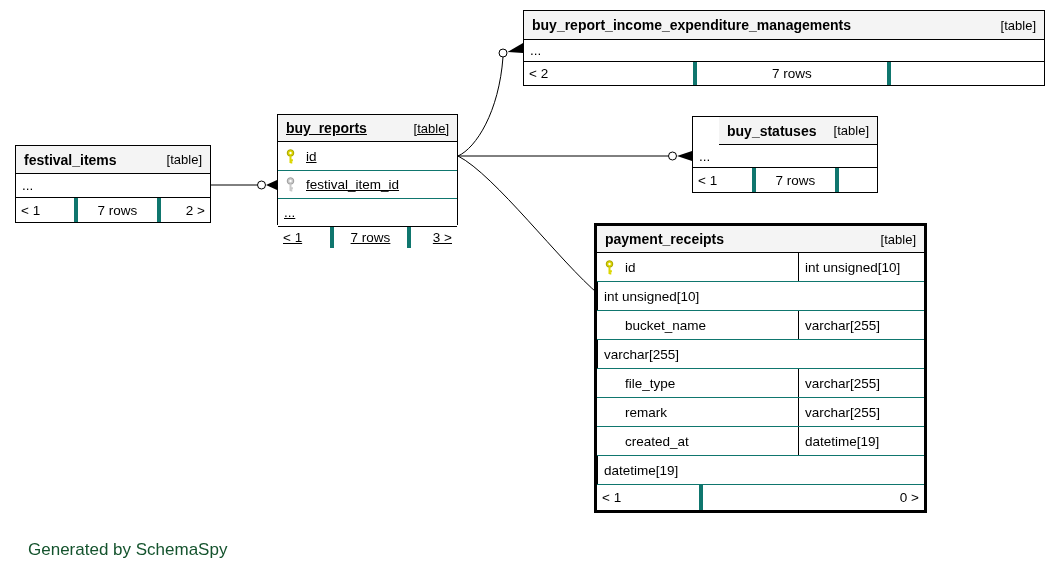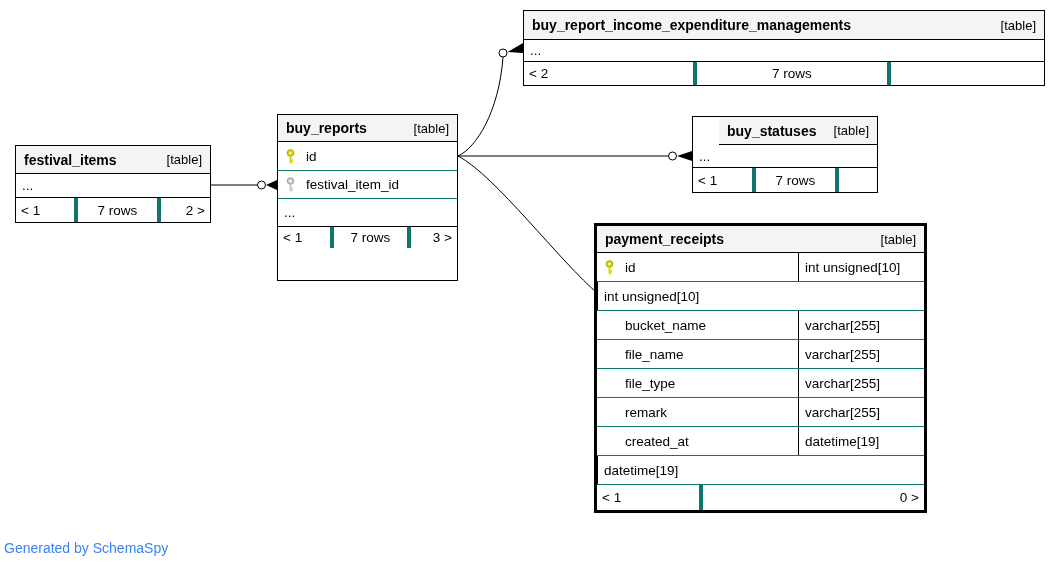--- a/index.html
+++ b/index.html
@@ -37,21 +37,21 @@
   .tb-footer{display:flex;box-sizing:border-box;background:#fff;}
   .fcell{display:flex;align-items:center;box-sizing:border-box;padding:0 5px;white-space:nowrap;}
   .fcell + .fcell{border-left:4px solid #0f766e;}
   .fcell.center{justify-content:center;}
   .fcell.right{justify-content:flex-end;}
   .key-primary .khead{fill:#dcd600;stroke:#a8a300;}
   .key-primary .kstem{stroke:#dcd600;}
   .key-foreign .khead{fill:#c9c9c9;stroke:#9d9d9d;}
   .key-foreign .kstem{stroke:#c9c9c9;}
   .khole{fill:#ffffff;}
-  #generator-note{position:absolute;left:4px;top:540px;font-size:14px;color:#3b82f6;}
+  #generator-note{position:absolute;left:28px;top:540px;font-size:17px;color:#14532d;}
 </style>
 </head>
 <body>
 
 <div id="canvas">
 
   <svg id="rel-lines" width="1061" height="569">
 
     <path d="M211,185 L257.5,185" stroke="#000" fill="none" stroke-width="1"></path>
     <circle cx="261.5" cy="185" r="4" fill="#fff" stroke="#000" stroke-width="1"></circle>
@@ -76,21 +76,21 @@
       <span class="tb-badge">[table]</span>
     </div>
     <div class="ellipsis-row" style="height:24px;">...</div>
     <div class="tb-footer" style="height:24px;">
       <div class="fcell" style="width:58px;">&lt; 1</div>
       <div class="fcell center" style="width:83px;">7 rows</div>
       <div class="fcell right" style="flex:1;">2 &gt;</div>
     </div>
   </div>
 
-  <div class="table-box" style="left:277px;top:114px;width:181px;height:167px;">
+  <div class="table-box" style="left:277px;top:114px;width:181px;height:111px;text-decoration:underline;">
     <div class="tb-header" style="height:27px;">
       <span class="tb-name">buy_reports</span>
       <span class="tb-badge">[table]</span>
     </div>
     <div class="tb-row" style="height:29px;">
       <div class="cell name" style="flex:1;">
         <span class="keywrap key-primary">
           <svg width="11" height="15" viewBox="0 0 11 15">
               <circle class="khead" cx="5.5" cy="4" r="3.3" stroke-width="1"></circle>
               <circle class="khole" cx="5.5" cy="4" r="1.2"></circle>
@@ -167,23 +167,20 @@
     <div class="tb-row" style="height:29px;">
       <div class="cell type">int unsigned[10]</div>
     </div>
     <div class="tb-row" style="height:29px;">
       <div class="cell name nokey" style="flex:0 0 201px;">
         <span class="colname">bucket_name</span>
       </div>
       <div class="cell type">varchar[255]</div>
     </div>
     <div class="tb-row" style="height:29px;">
-      <div class="cell name nokey" style="flex:0 0 201px;">
-        <span class="colname">file_name</span>
-      </div>
       <div class="cell type">varchar[255]</div>
     </div>
     <div class="tb-row" style="height:29px;">
       <div class="cell name nokey" style="flex:0 0 201px;">
         <span class="colname">file_type</span>
       </div>
       <div class="cell type">varchar[255]</div>
     </div>
     <div class="tb-row" style="height:29px;">
       <div class="cell name nokey" style="flex:0 0 201px;">

